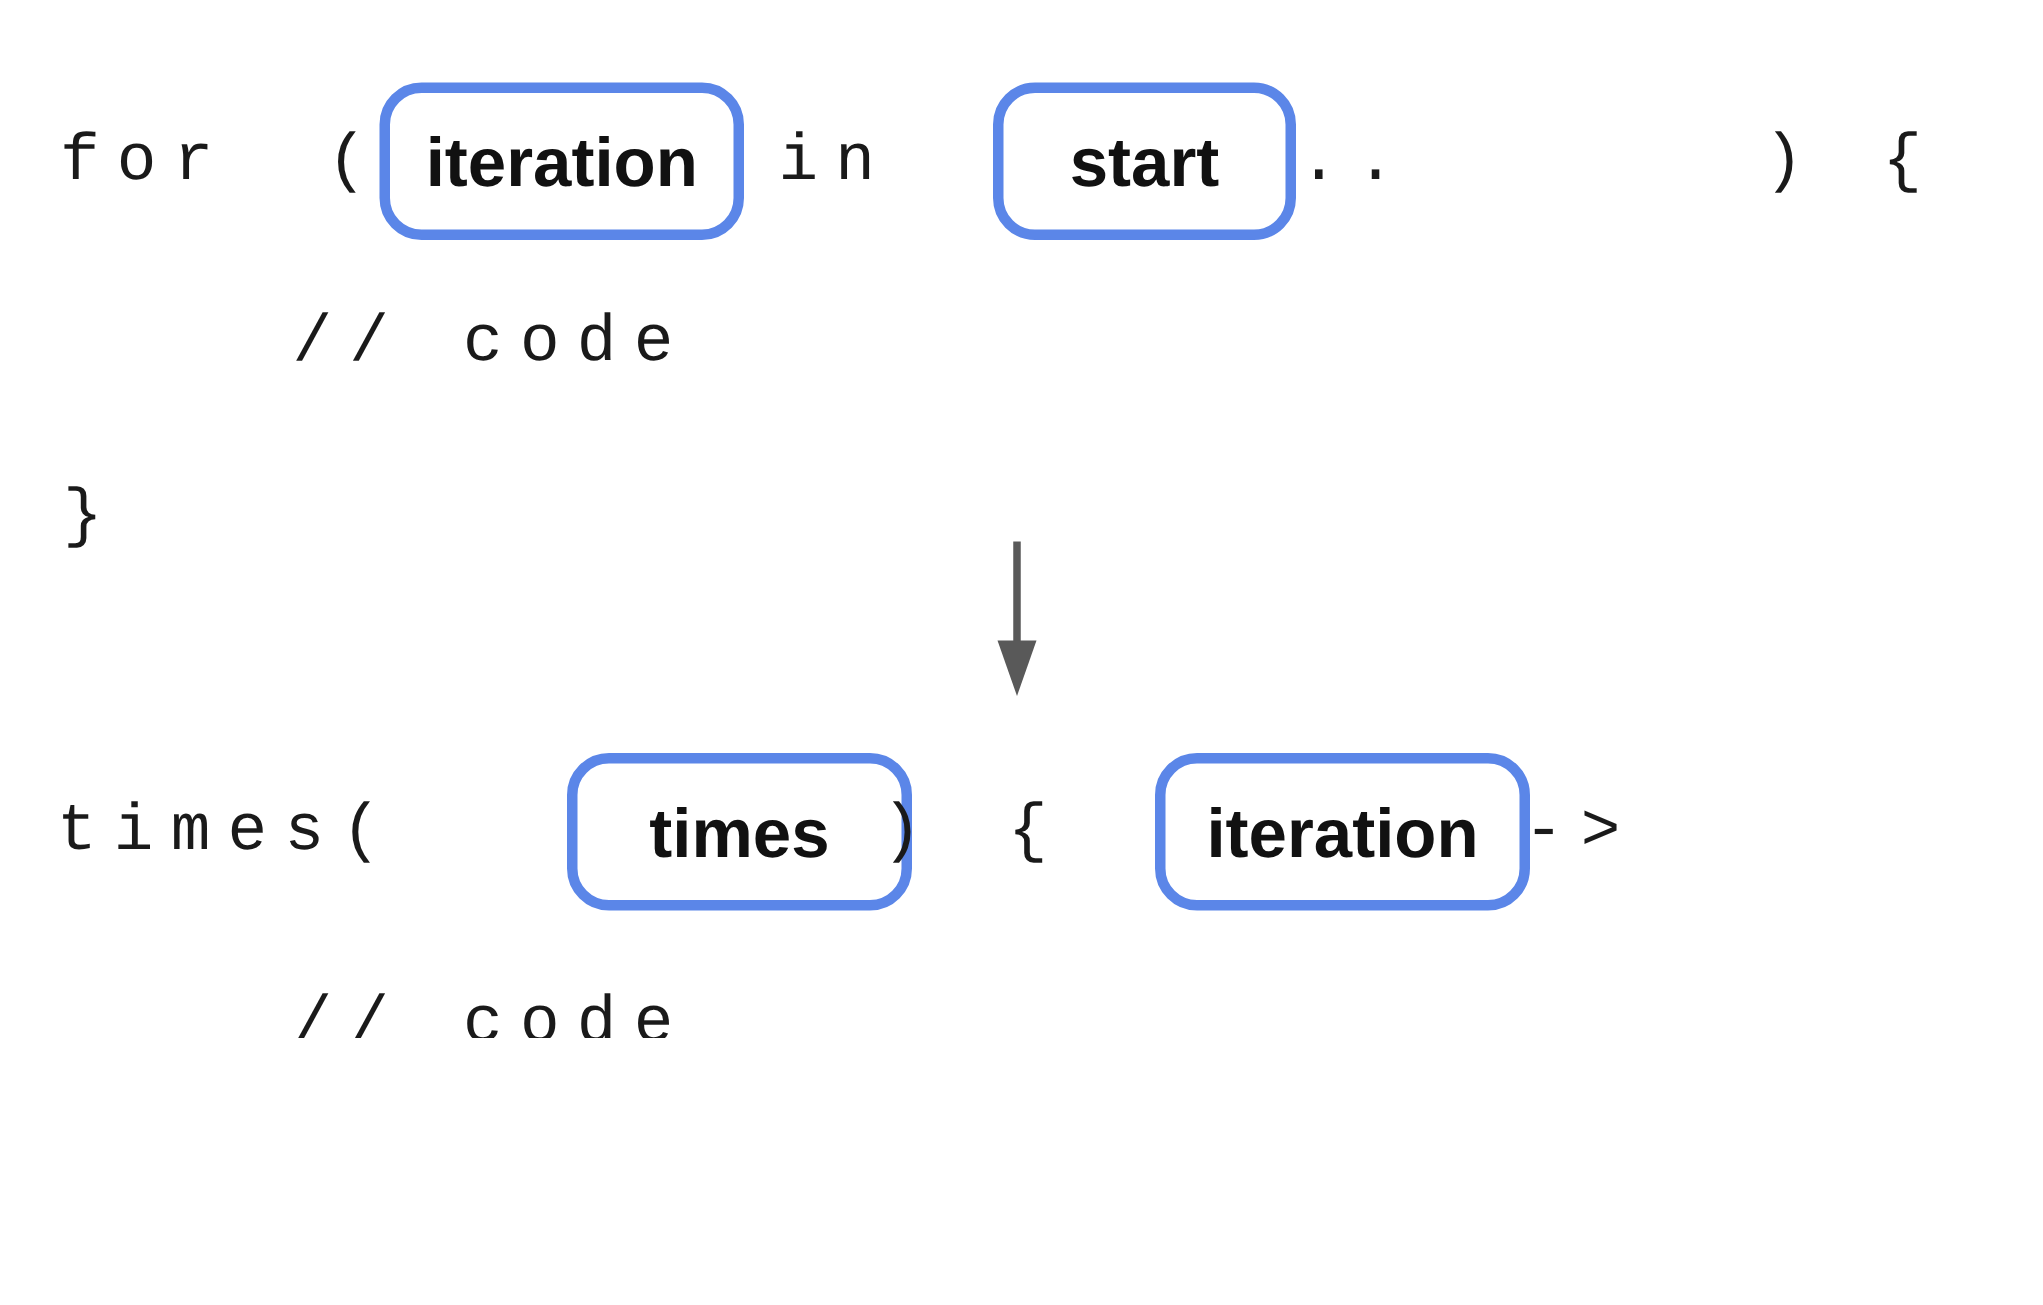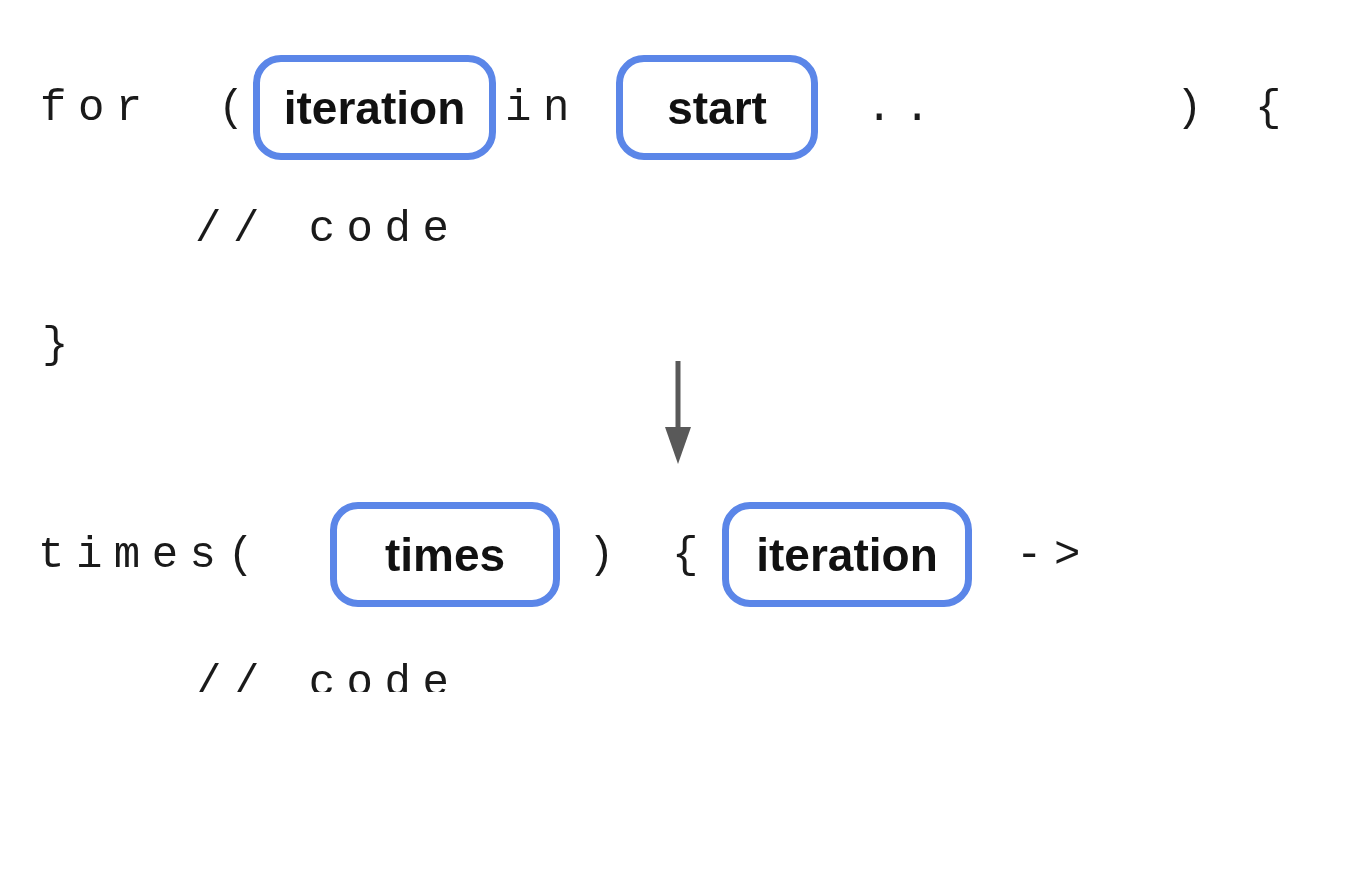--- a/index.html
+++ b/index.html
@@ -45,41 +45,41 @@
     display:flex;
     align-items:center;
     justify-content:center;
     font-family:"Liberation Sans", sans-serif;
     font-weight:bold;
     font-size:46px;
     color:var(--label);
     white-space:nowrap;
   }
   .pill.r1{top:55px;}
-  .pill.r4{top:502px;}
+  .pill.r4{top:502px;margin-left:48px;}
   .arrow-wrap{
     position:absolute;
     left:656px;
     top:358px;
     width:44px;
     height:110px;
   }
 </style>
 </head>
 <body>
 
 <div class="canvas">
 
   <span class="code r1" style="left:40px">for</span>
   <span class="code r1" style="left:218px">(</span>
   <div class="pill r1" style="left:253px;width:243px">
     <span>iteration</span>
   </div>
-  <span class="code r1" style="left:505px">in</span>
-  <div class="pill r1" style="left:616px;width:202px">
+  <span class="code r1" style="left:519px">in</span>
+  <div class="pill r1" style="left:662px;width:202px">
     <span>start</span>
   </div>
   <span class="code r1" style="left:866px">..</span>
   <span class="code r1" style="left:1176px">)</span>
   <span class="code r1" style="left:1255px">{</span>
 
   <span class="code comment1">// code</span>
   <span class="code brace1">}</span>
 
   <div class="arrow-wrap">

